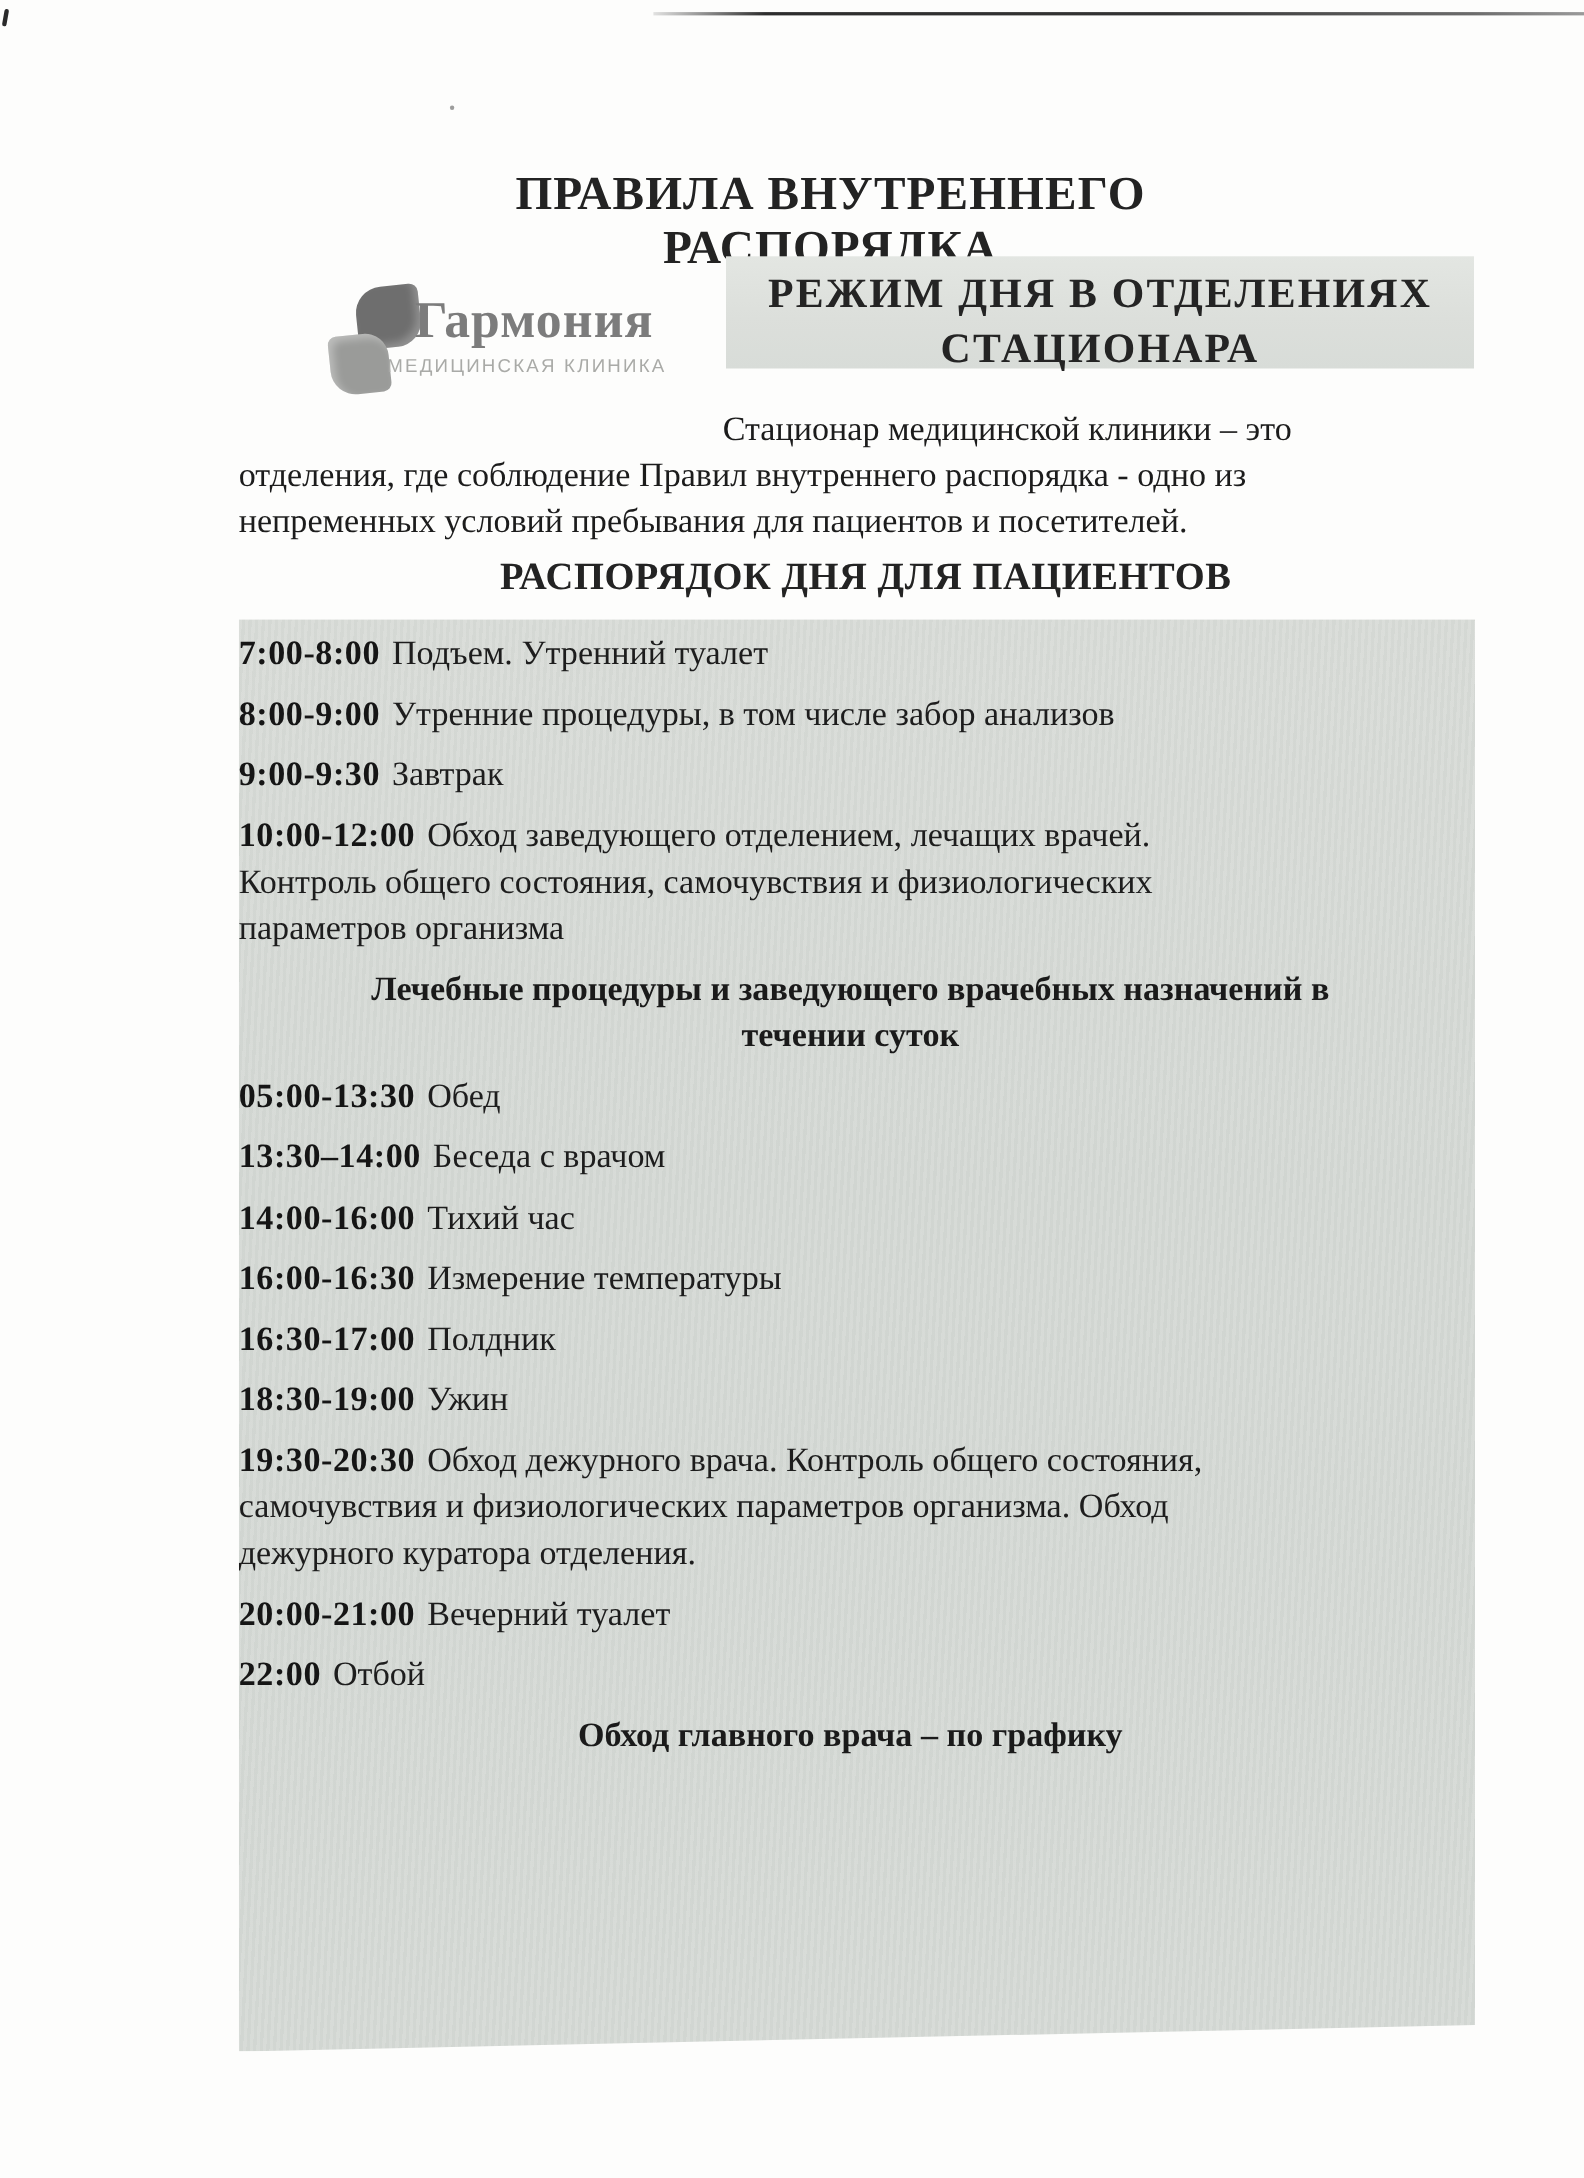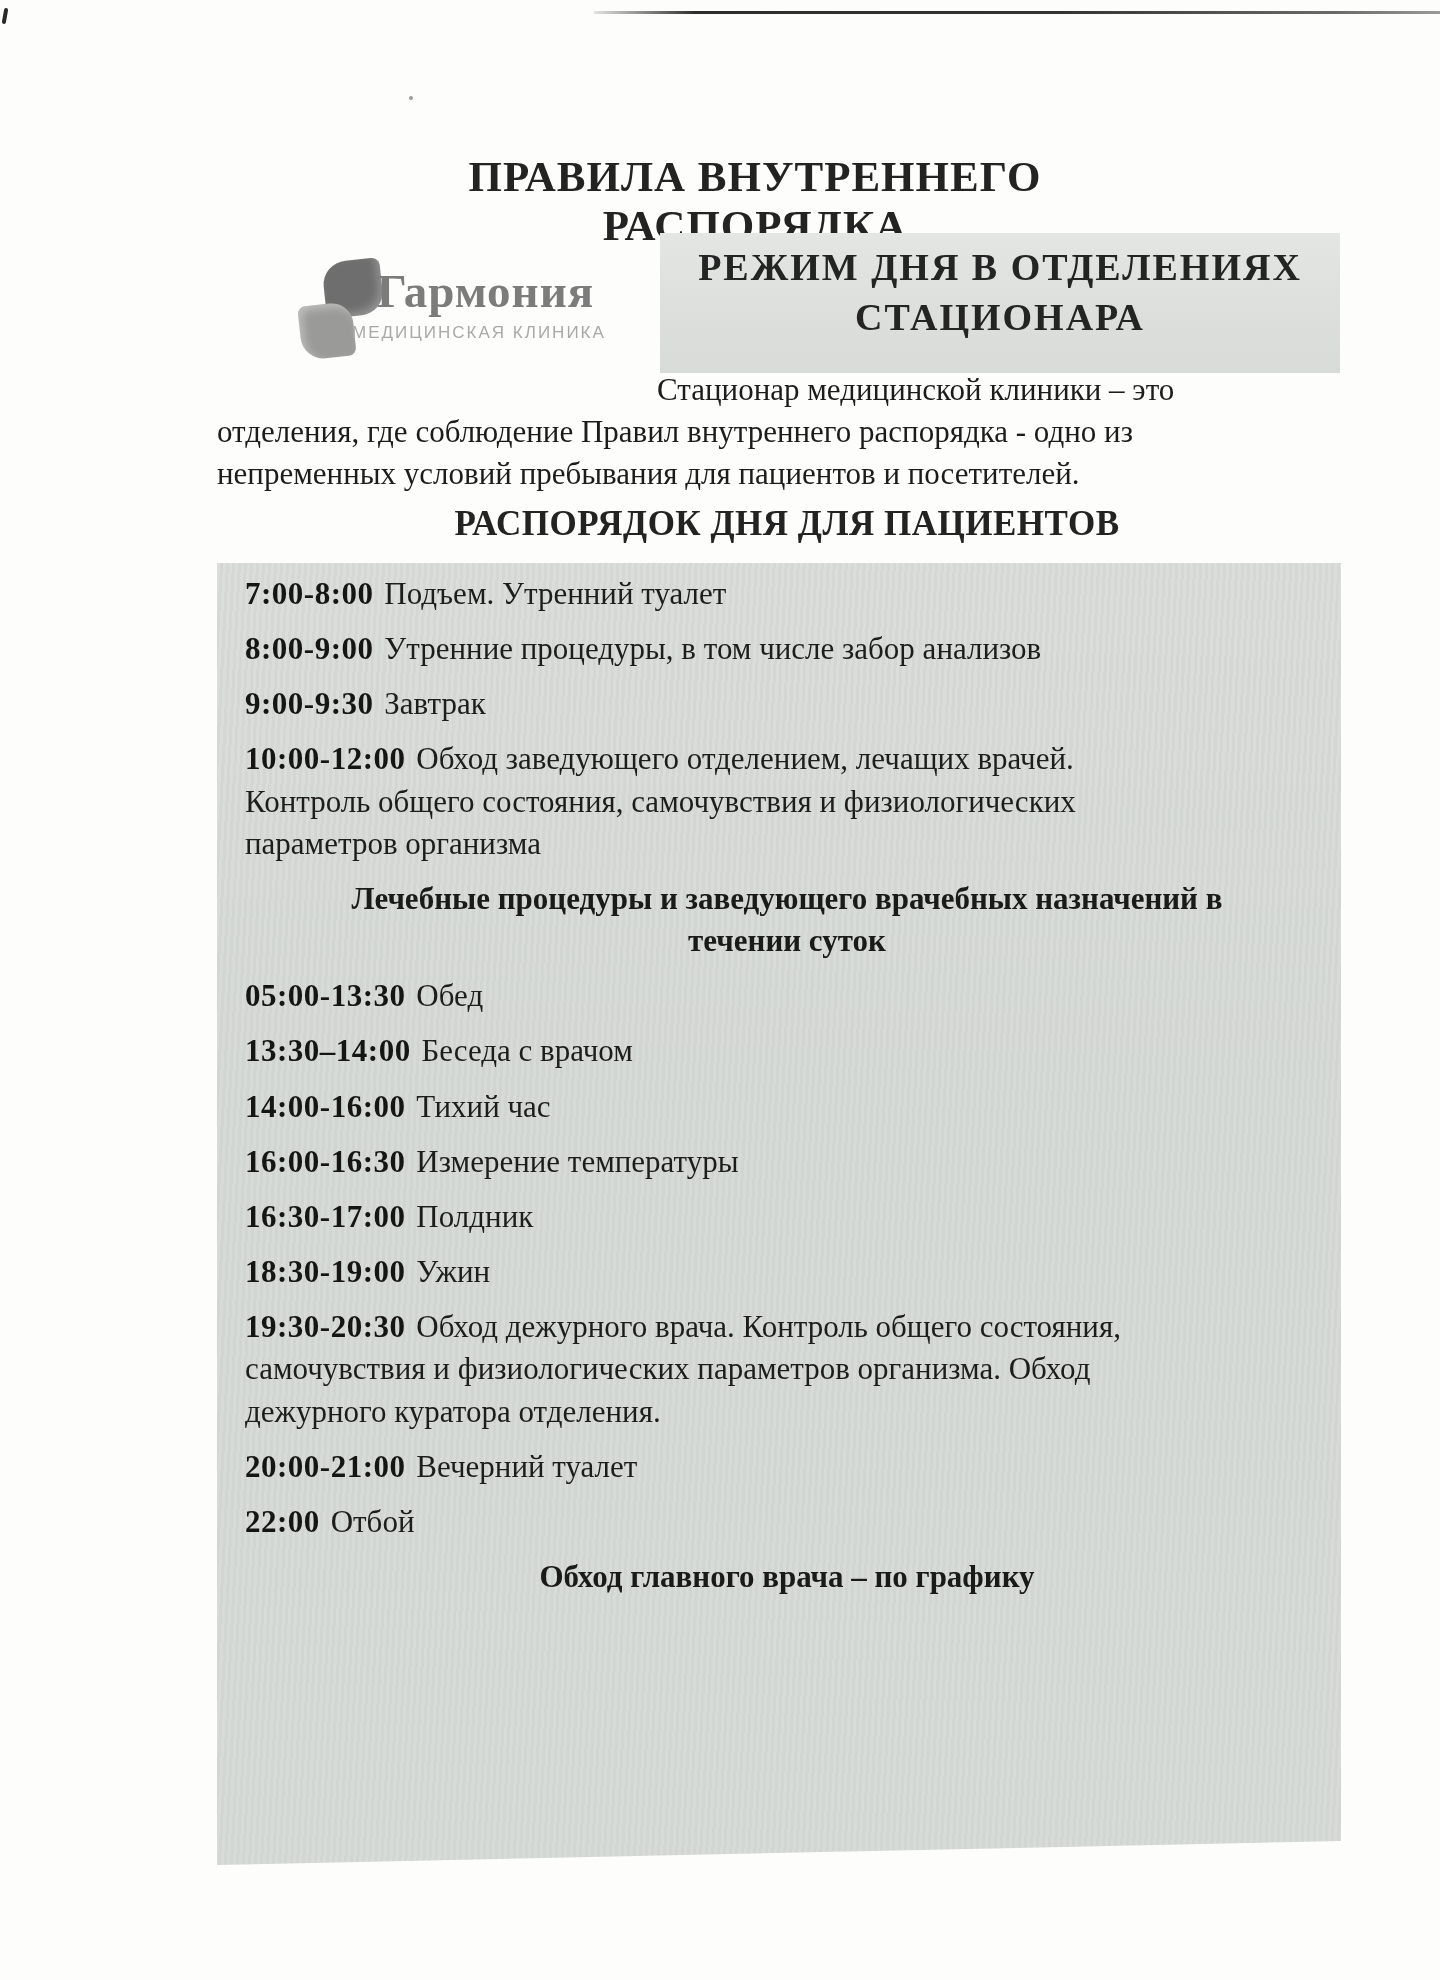--- a/index.html
+++ b/index.html
@@ -62,21 +62,21 @@
     letter-spacing:1px; line-height:1;
   }
   .logo-subtitle {
     position:absolute; left:52px; top:68px;
     font-family:"Liberation Sans","DejaVu Sans",sans-serif;
     font-size:17px; color:#a9aaa7; letter-spacing:2px; line-height:1;
   }
 
   
   .header-box {
-    position:absolute; left:660px; top:233px; width:680px; height:140px;
+    position:absolute; left:660px; top:233px; width:680px; height:102px;
     background:linear-gradient(180deg,#e3e6e2 0%, #dcdfdb 55%, #d8dcd8 100%);
     text-align:center;
     font-size:38px; font-weight:bold; letter-spacing:2px; line-height:1.32;
     padding-top:9px; box-sizing:border-box;
     color:#242424;
   }
 
   .intro {
     position:absolute; left:217px; top:369px; width:1060px; margin:0;
     font-size:31px; line-height:1.36;
@@ -90,21 +90,21 @@
     font-size:35px; font-weight:bold; letter-spacing:.5px;
     color:#232323;
   }
 
   
   .schedule {
     position:absolute; left:217px; top:563px; width:1124px; height:1302px;
     background:
       repeating-linear-gradient(93deg, rgba(255,255,255,.045) 0 3px, rgba(90,110,100,.035) 3px 6px),
       linear-gradient(180deg,#d9dcd8 0%, #d5d9d5 40%, #d6dad6 100%);
-    padding:10px 12px 0 28px; box-sizing:border-box;
+    padding:10px 12px 0 0; box-sizing:border-box;
     clip-path:polygon(0 0, 100% 0, 100% calc(100% - 24px), 0 100%);
   }
   .row { margin:0 0 13px 0; font-size:31px; line-height:1.36; color:#1d1d1d; }
   .row .time { font-weight:bold; letter-spacing:.5px; margin-right:.35em; color:#151515; }
   .row .desc { white-space:pre-line; }
   .row.note {
     font-weight:bold; text-align:center; white-space:pre-line;
     margin:2px 0 13px 0; color:#1a1a1a;
   }
 </style>

